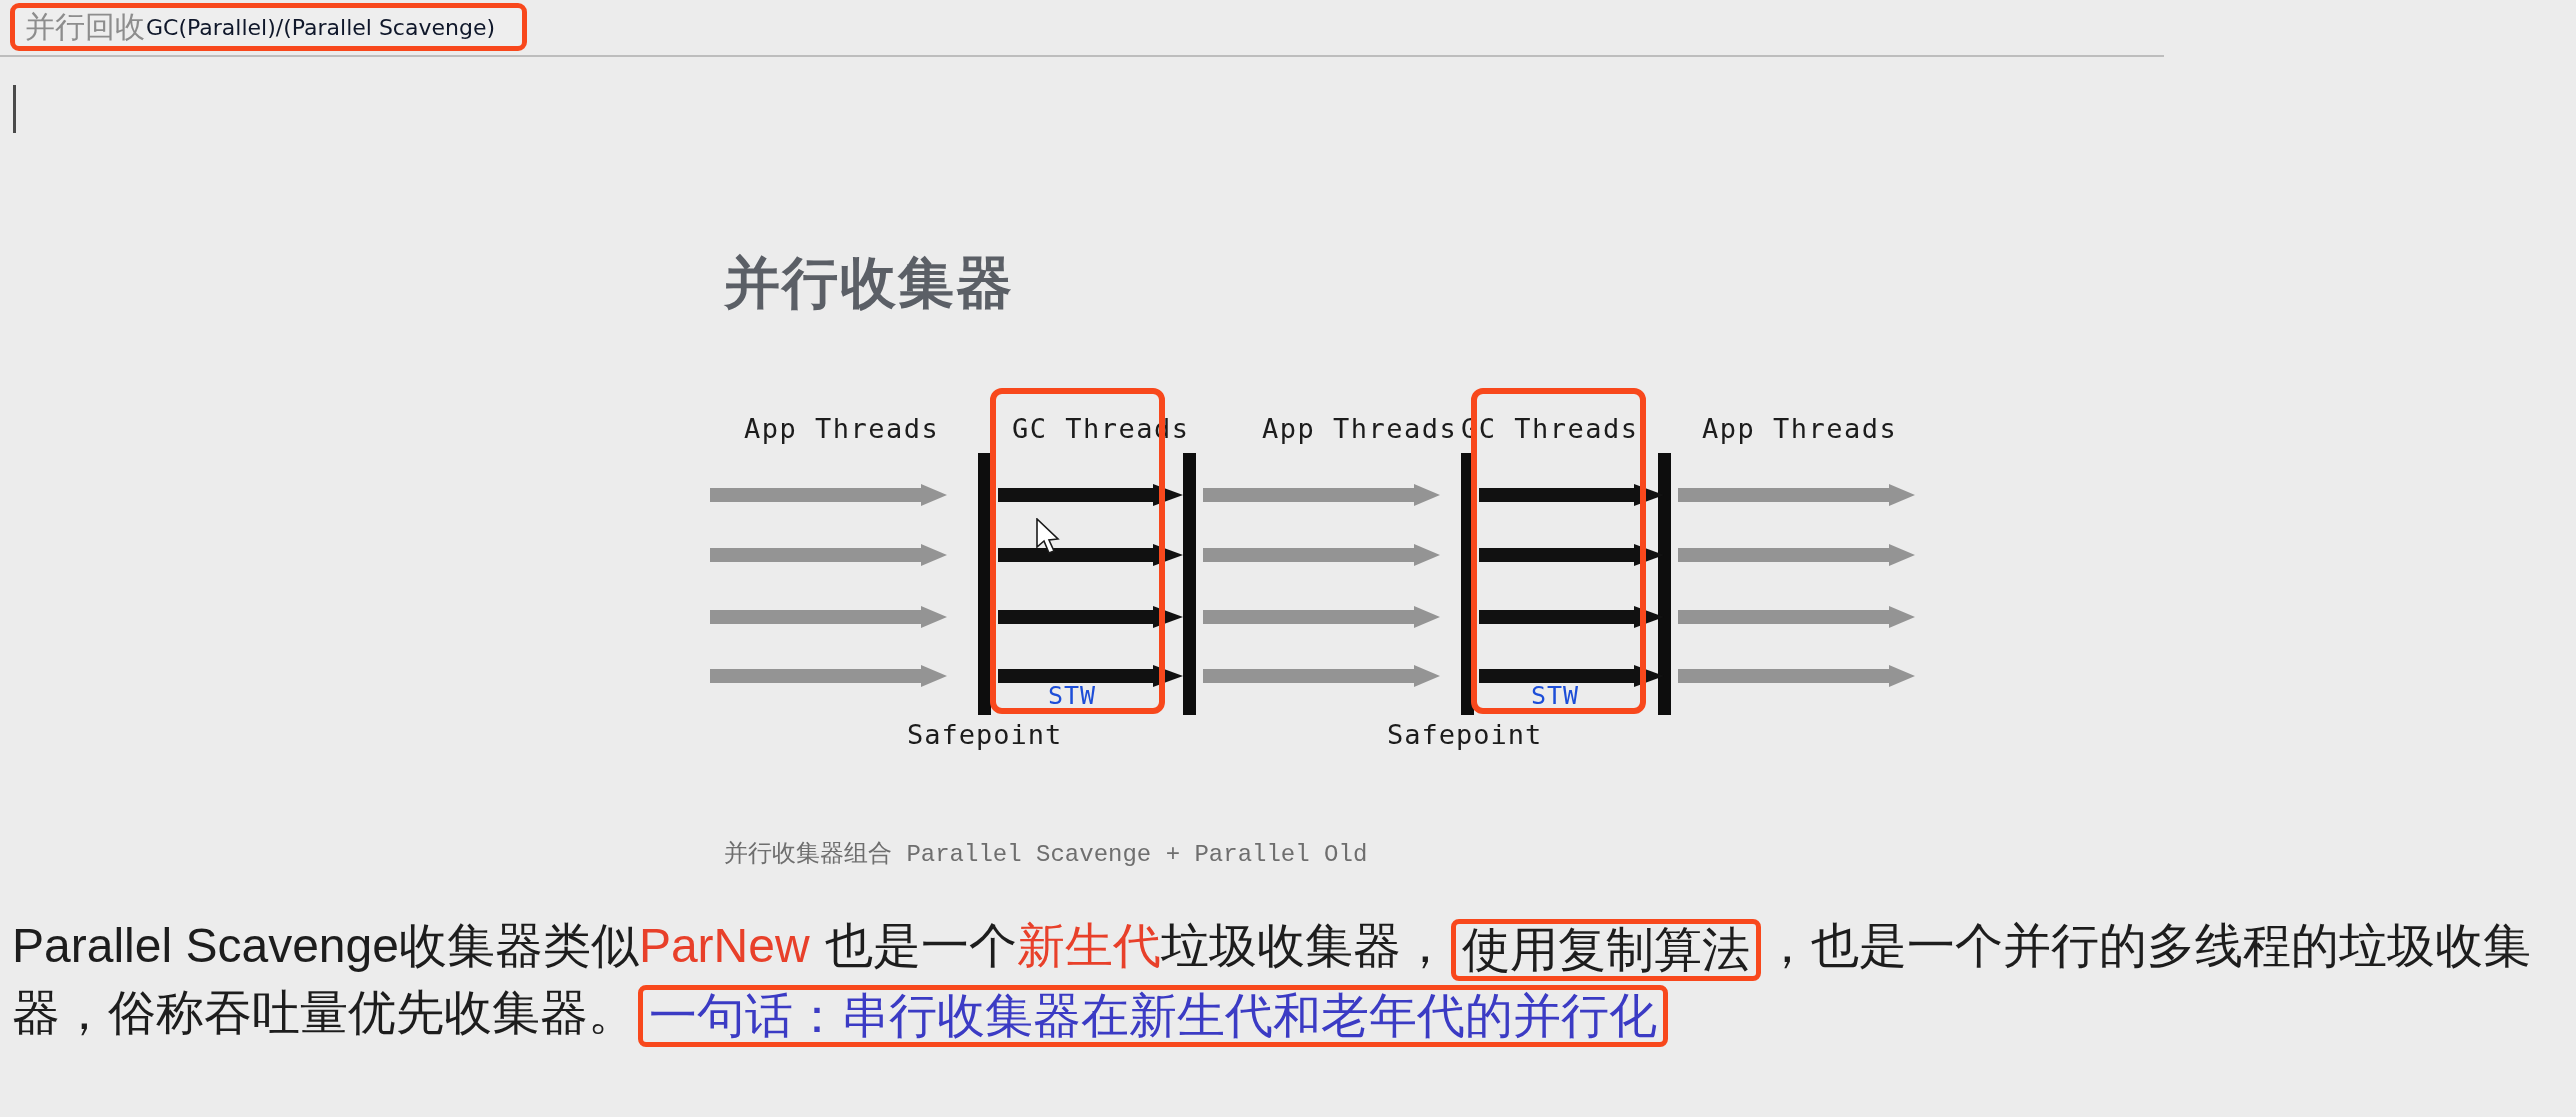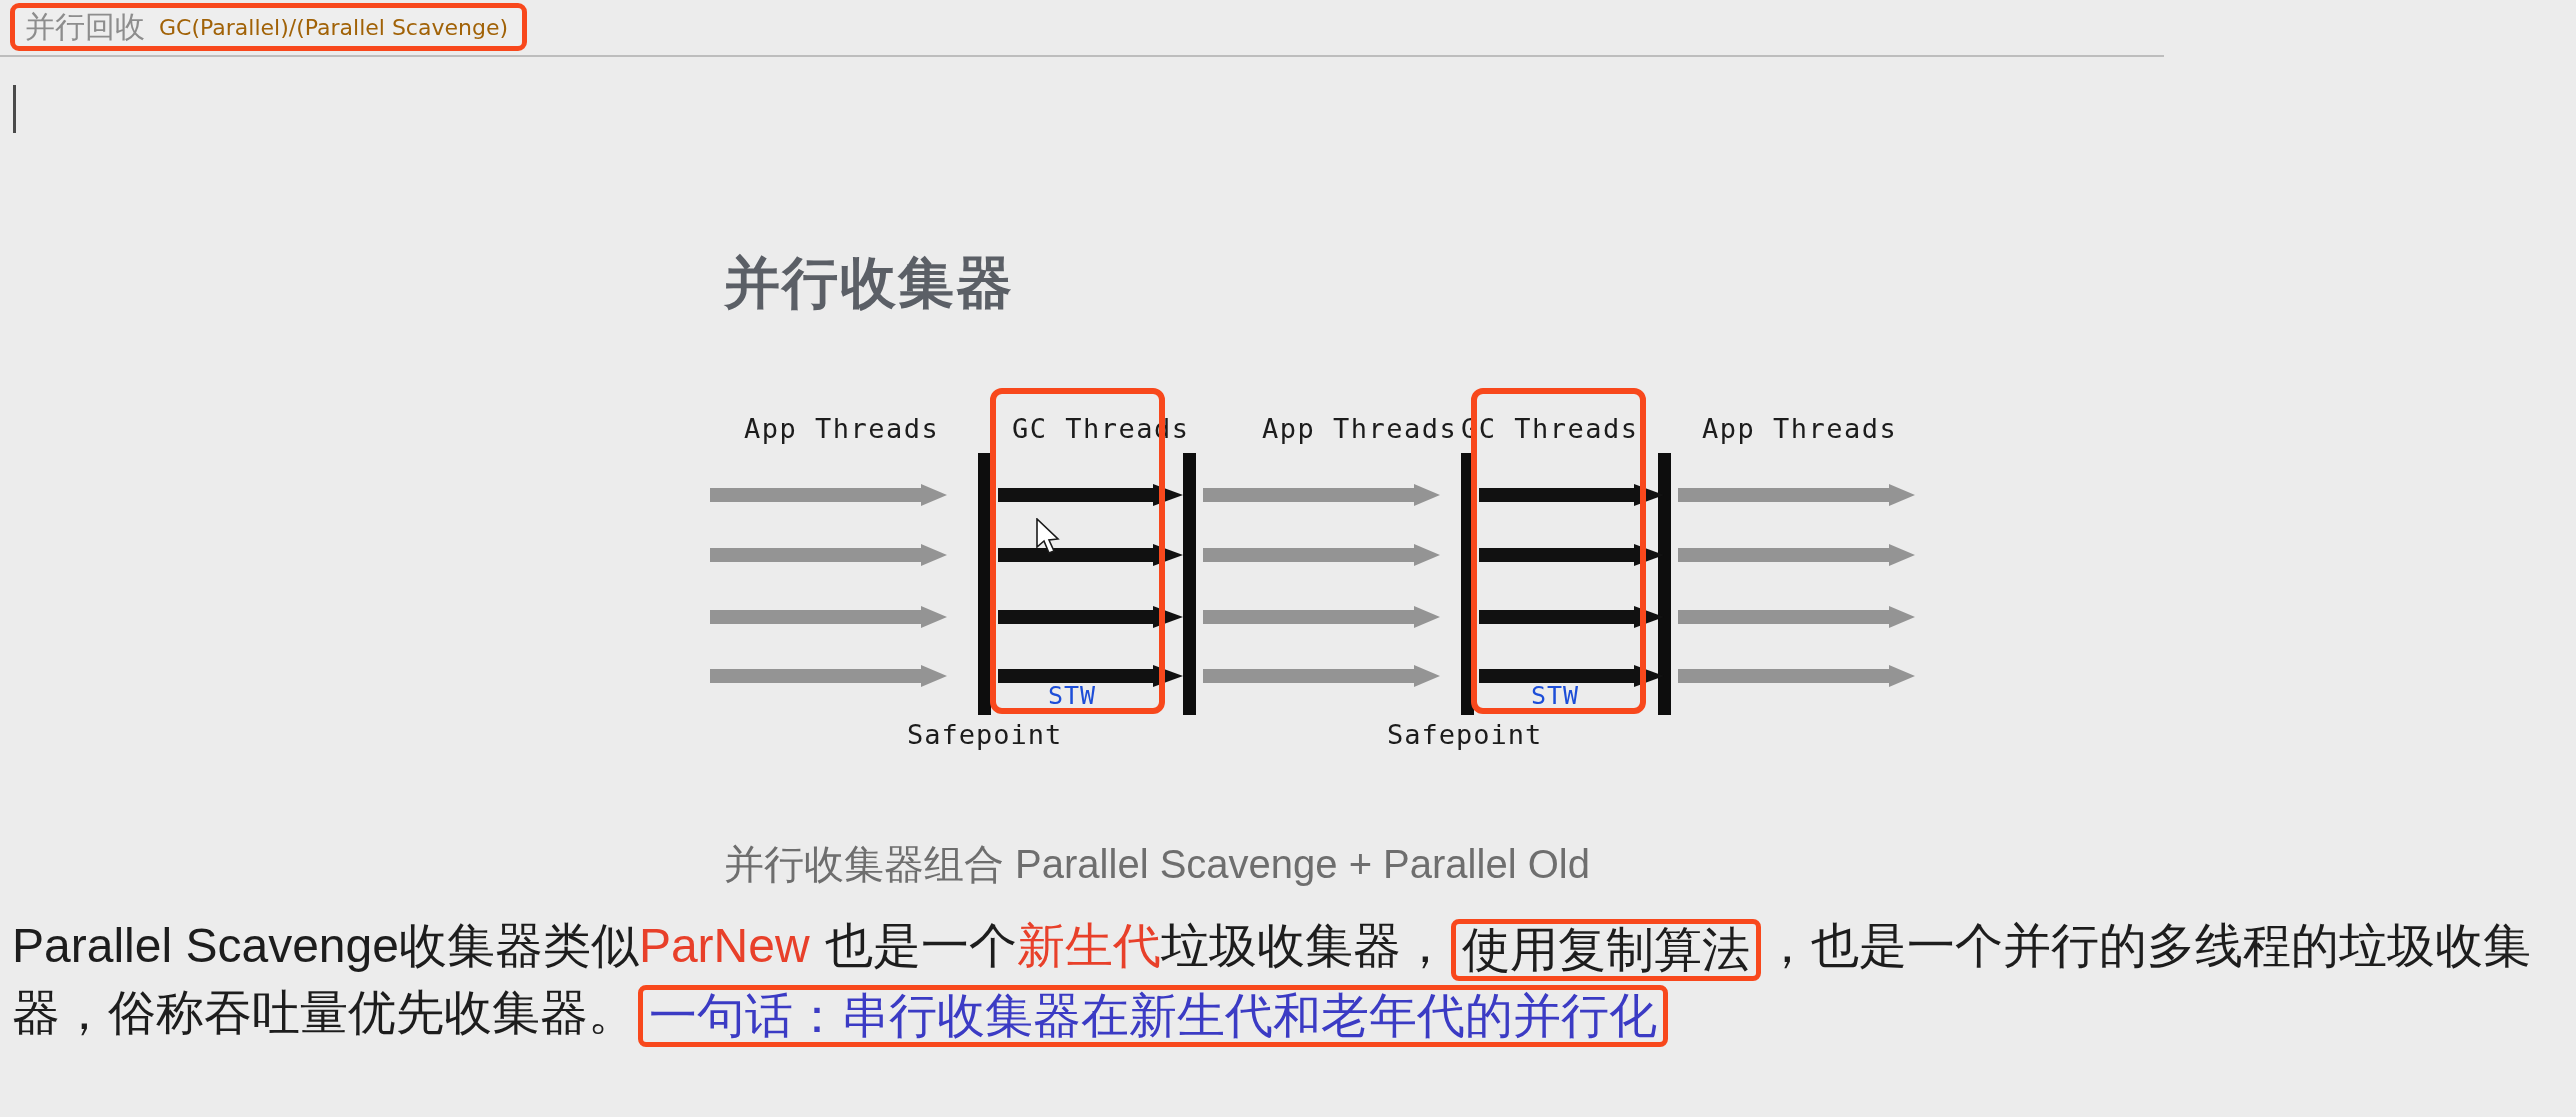--- a/index.html
+++ b/index.html
@@ -37,22 +37,22 @@
     padding-left: 10px;
   }
   #title-cn {
     font-size: 30px;
     color: #8d8d8d;
     letter-spacing: 0px;
     font-family: "DejaVu Sans", sans-serif;
   }
   #title-en {
     font-size: 22px;
-    color: #a16207;
-    margin-left: 14px;
+    color: #0f172a;
+    margin-left: 1px;
     font-family: "DejaVu Sans", sans-serif;
     text-align: right;
   }
 
   
   #doc {
     position: absolute;
     left: 0; top: 57px;
     width: 2576px;
     height: 1060px;
@@ -149,23 +149,23 @@
     position: absolute;
     left: 1036px; top: 461px;
     width: 26px; height: 38px;
     z-index: 40;
   }
 
   
   #caption {
     position: absolute;
     left: 724px; top: 780px;
-    font-size: 40px;
+    font-size: 24px;
     color: #6e6e6e;
-    font-family: Liberation Sans, sans-serif;
+    font-family: Liberation Mono, monospace;
     white-space: nowrap;
   }
 
   
   #para {
     position: absolute;
     left: 12px; top: 857px;
     width: 2544px;
     font-family: "DejaVu Serif", serif;
     font-size: 48px;

